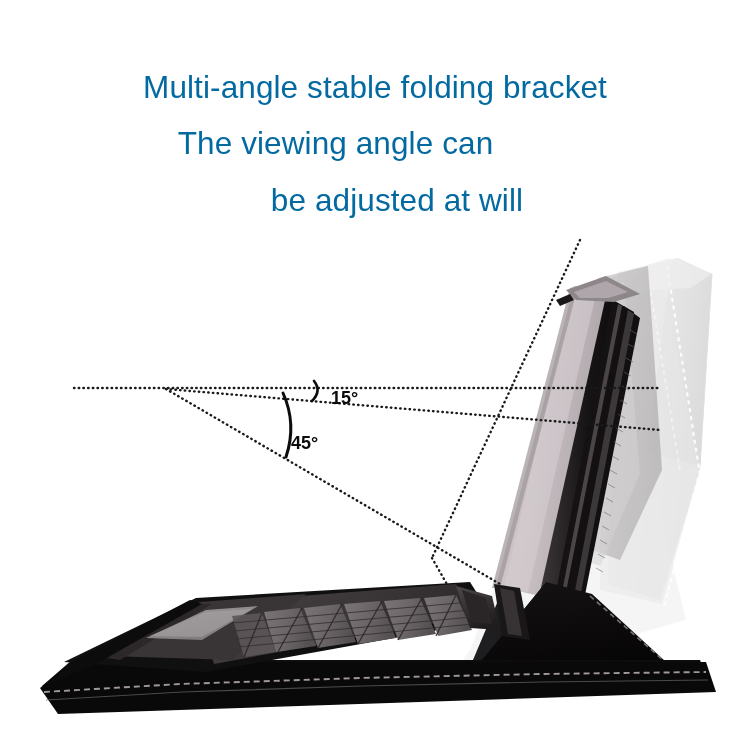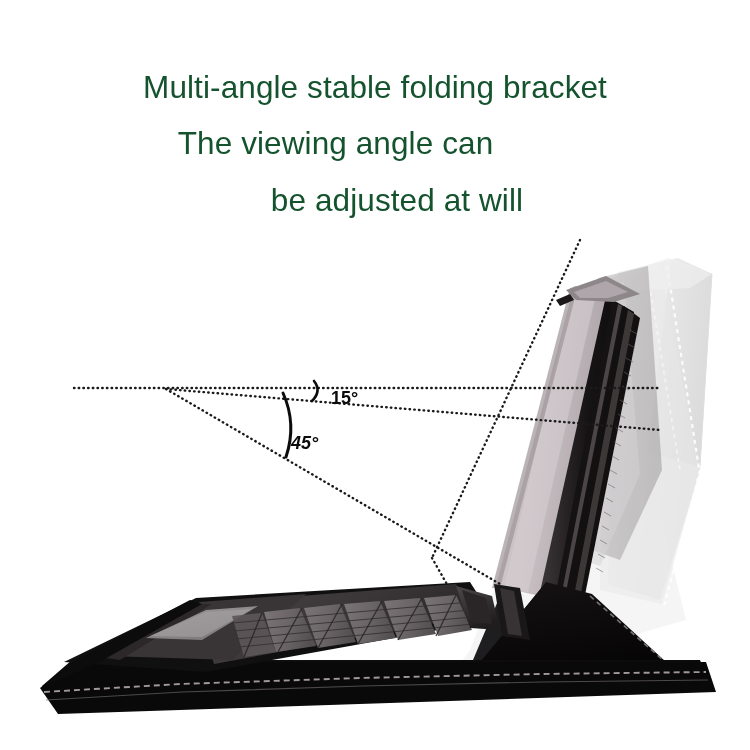--- a/index.html
+++ b/index.html
@@ -1,30 +1,30 @@
 <!DOCTYPE html>
 <html><head>
 <meta charset="utf-8">
 <style>
   html,body{margin:0;padding:0;background:#ffffff;}
   body{width:750px;height:750px;overflow:hidden;font-family:"Liberation Sans",sans-serif;}
   #stage{position:relative;width:750px;height:750px;background:#ffffff;overflow:hidden;}
 
   
   .headline{position:absolute;left:0;top:0;width:750px;text-align:center;}
-  .hl-line{color:#14532d;font-weight:400;letter-spacing:.1px;white-space:nowrap;}
+  .hl-line{color:#0369a1;font-weight:400;letter-spacing:.1px;white-space:nowrap;}
   .hl1{position:absolute;top:68px;left:0;width:750px;font-size:31.5px;line-height:38px;}
   .hl2{position:absolute;top:124px;left:0;width:671px;font-size:31.5px;line-height:38px;}
   .hl3{position:absolute;top:181px;left:0;width:750px;font-size:31.5px;line-height:38px;padding-left:22px;}
 
   
   .diagram{position:absolute;left:0;top:0;width:750px;height:632px;pointer-events:none;}
   .anglelabel{position:absolute;color:#0c0c0c;font-weight:bold;font-size:18px;letter-spacing:0px;}
   .lbl15{left:331px;top:388px;}
-  .lbl45{left:291px;top:433px;font-style:italic;}
+  .lbl45{left:291px;top:433px;}
 
   
   .photo{position:absolute;left:0;top:0;width:750px;height:750px;}
 </style>
 </head>
 <body>
 
 <div id="stage">
 
   <div class="photo">

